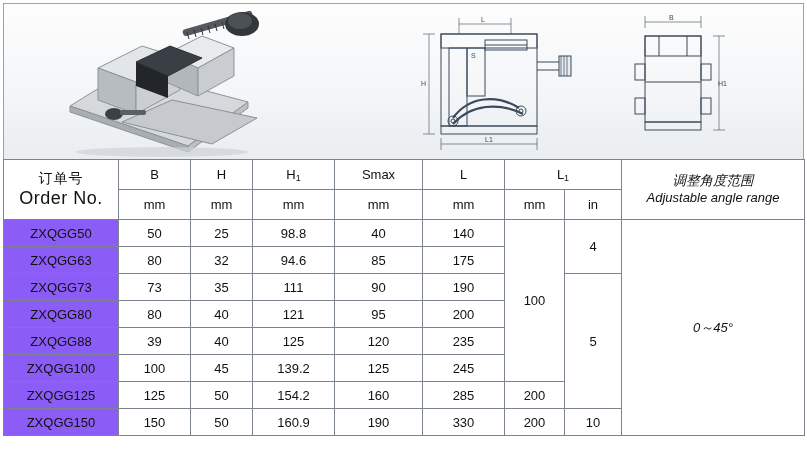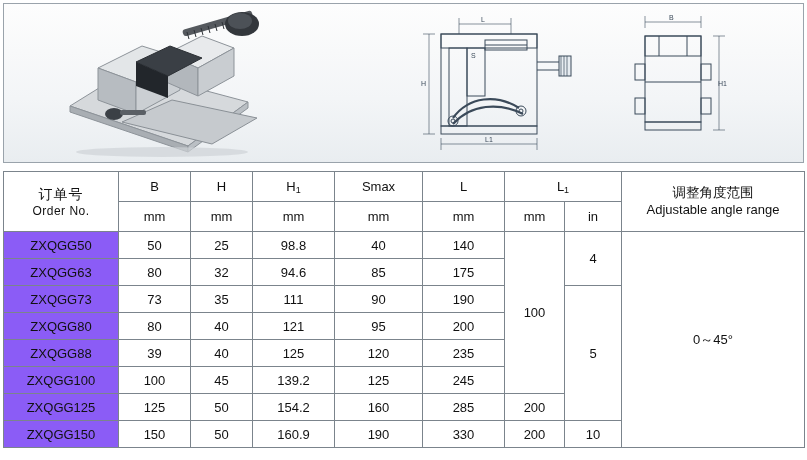--- a/index.html
+++ b/index.html
@@ -45,21 +45,21 @@
     position: absolute;
     top: 8px;
   }
   .dwg-front { left: 415px; width: 160px; height: 140px; }
   .dwg-side  { left: 615px; width: 110px; height: 135px; }
 
   
   .table-wrap {
     position: absolute;
     left: 3px;
-    top: 168px;
+    top: 156px;
     width: 801px;
   }
   table.spec {
     border-collapse: collapse;
     width: 801px;
     table-layout: fixed;
   }
   table.spec td, table.spec th {
     border: 1px solid #7b848c;
     text-align: center;
@@ -82,36 +82,37 @@
   }
   .cn {
     font-size: 13.5px;
   }
   .order-head {
     text-align: left;
     padding-left: 14px;
     background: #ffffff;
   }
   .order-head .line1 { font-size: 14px; letter-spacing: 1px;}
-  .order-head .line2 { font-size: 12px; letter-spacing: .5px;}
+  .order-head .line2 { font-size: 18px; letter-spacing: .5px;}
   .ordercell {
     background: #8b5cf6;
     text-align: left;
     padding-left: 14px;
     font-size: 13px;
     height: 26px;
   }
   .datacell {
     background: #ffffff;
     height: 26px;
     margin-top: 12px;
   }
   .angle-cell {
     background: #ffffff;
     font-size: 14px;
+    font-style: italic;
   }
   .angle-head {
     line-height: 1.25;
   }
   sup.sub1 { font-size: 9px; vertical-align: baseline; position: relative; top: 2px;}
 </style>
 </head>
 <body>
 
 <div class="page">

